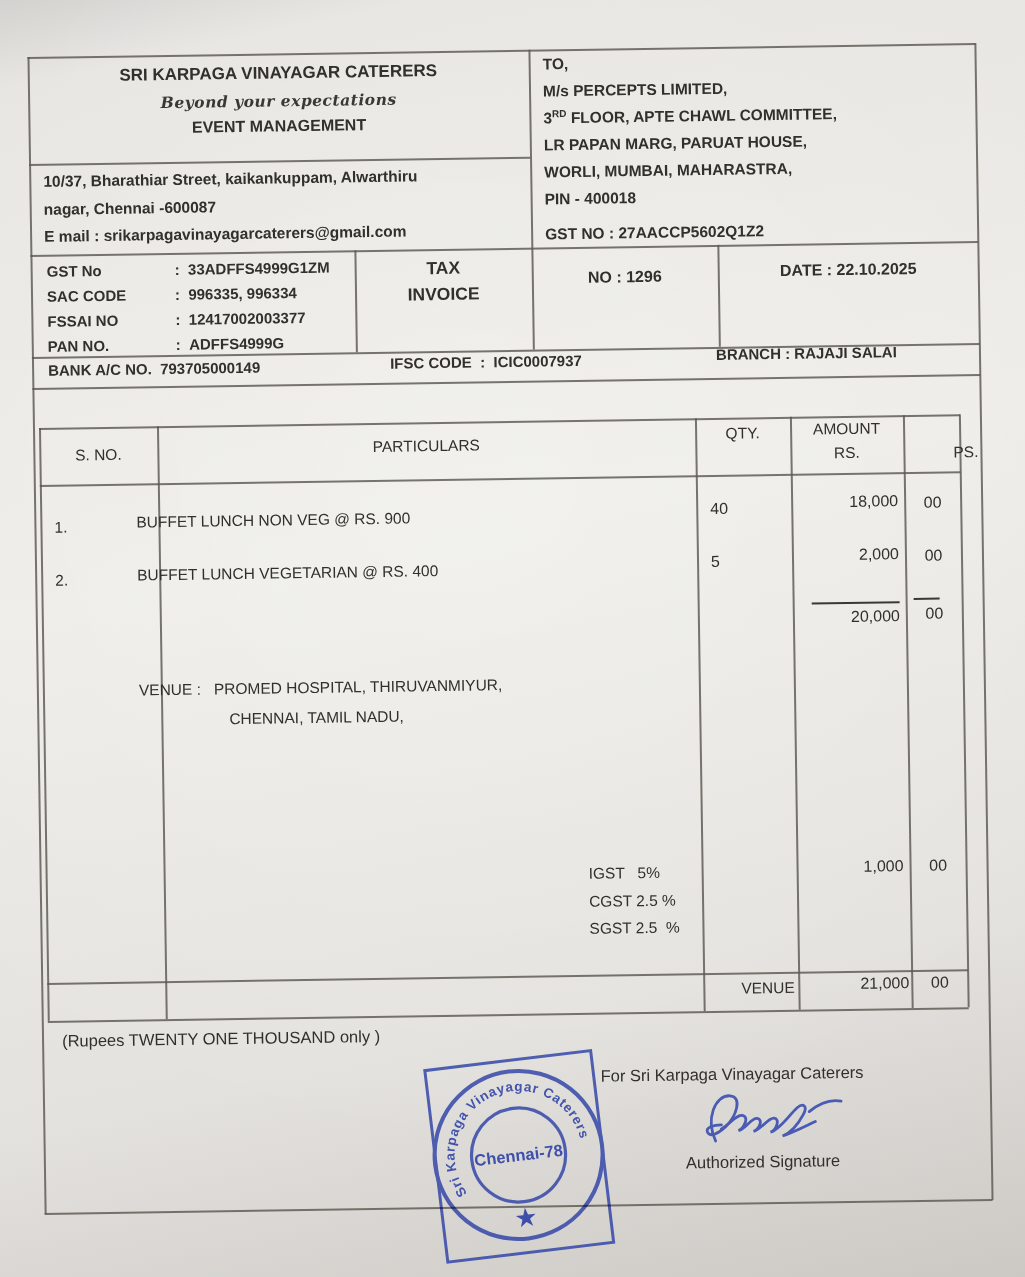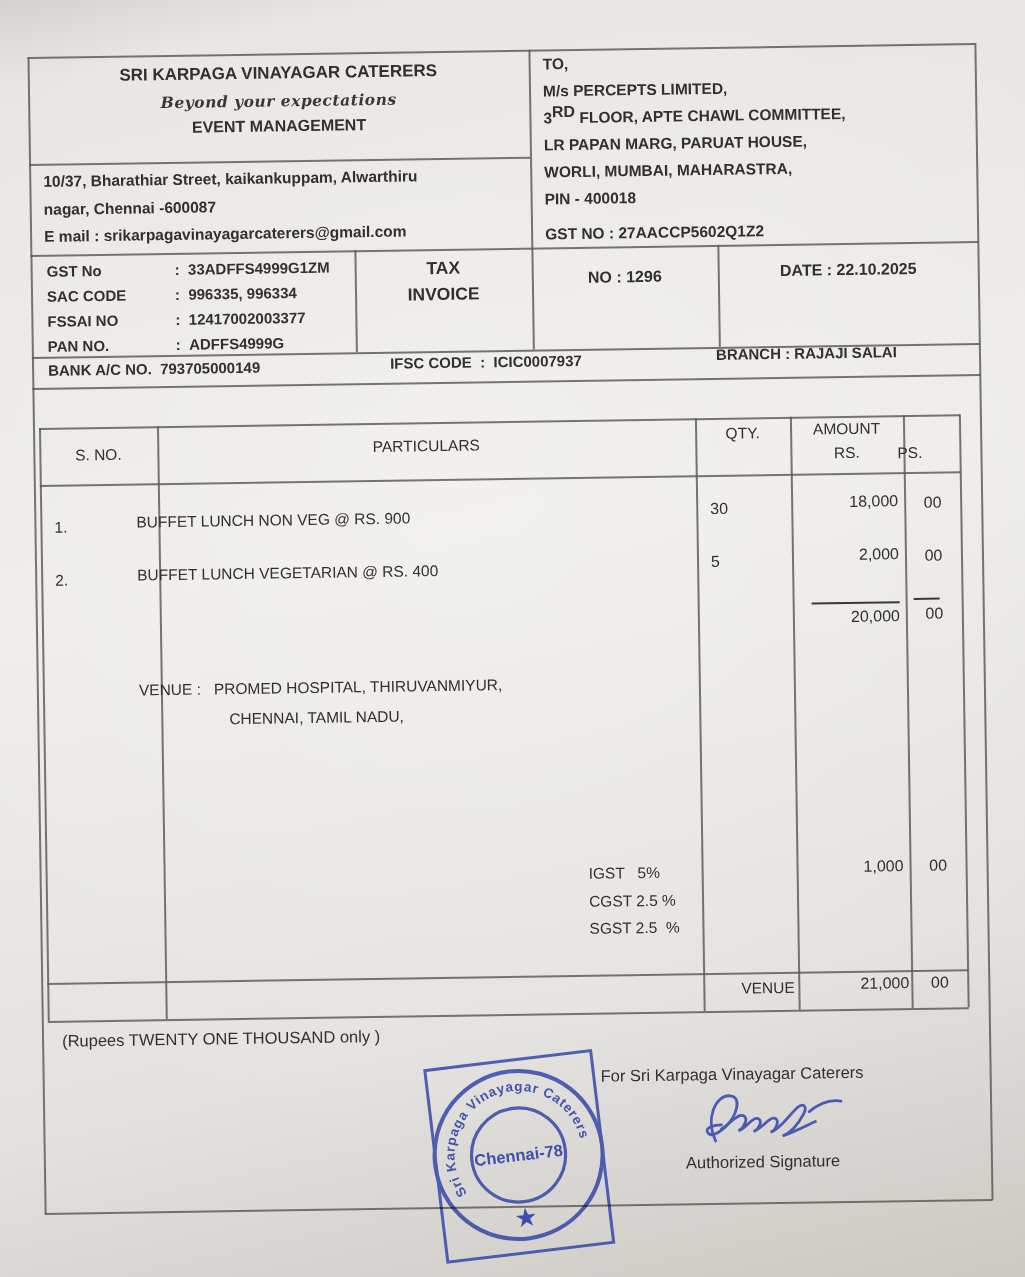--- a/index.html
+++ b/index.html
@@ -24,21 +24,21 @@
   .pre{white-space:pre;}
   .ctr{text-align:center;}
   .rt{text-align:right;}
   .f15{font-size:15.5px;}
   .f16{font-size:16px;}
   .tagline{
     font-family:"DejaVu Serif", serif;font-style:italic;font-weight:bold;
     font-size:15.5px;letter-spacing:.5px;color:#3a3834;
   }
   .ink{mix-blend-mode:multiply;}
-  sup{font-size:16px;vertical-align:super;line-height:0;}
+  sup{font-size:10px;vertical-align:super;line-height:0;}
 </style>
 </head>
 <body>
 
 <div class="sheet">
 
   <i class="hl" style="left:0;top:0;width:948px"></i>
   <i class="hl" style="left:0;top:1156px;width:948px"></i>
   <i class="vl" style="left:0;top:0;height:1157px"></i>
   <i class="vl" style="left:947px;top:0;height:1157px"></i>
@@ -92,25 +92,25 @@
 
   <div class="t b pre" style="left:16px;top:305px;font-size:15px">BANK A/C NO.  793705000149</div>
   <div class="t b pre" style="left:358px;top:303px;font-size:15px">IFSC CODE  :  ICIC0007937</div>
   <div class="t b" style="left:684px;top:299px;font-size:15px">BRANCH : RAJAJI SALAI</div>
 
   <div class="t ctr f15" style="left:6px;top:390px;width:118px">S. NO.</div>
   <div class="t ctr f15" style="left:124px;top:386px;width:538px">PARTICULARS</div>
   <div class="t ctr f15" style="left:662px;top:378px;width:95px">QTY.</div>
   <div class="t ctr f15" style="left:757px;top:375px;width:113px">AMOUNT</div>
   <div class="t ctr f15" style="left:757px;top:399px;width:113px">RS.</div>
-  <div class="t ctr f15" style="left:848px;top:400px;width:57px">PS.</div>
+  <div class="t ctr f15" style="left:904px;top:400px;width:57px">PS.</div>
 
   <div class="t f15" style="left:20px;top:462px">1.</div>
   <div class="t f15" style="left:102px;top:458px">BUFFET LUNCH NON VEG @ RS. 900</div>
-  <div class="t f16" style="left:676px;top:453px">30</div>
+  <div class="t f16" style="left:676px;top:453px">40</div>
   <div class="t f16 rt" style="left:757px;top:448px;width:107px">18,000</div>
   <div class="t f16 ctr" style="left:870px;top:450px;width:57px">00</div>
 
   <div class="t f15" style="left:20px;top:515px">2.</div>
   <div class="t f15" style="left:102px;top:511px">BUFFET LUNCH VEGETARIAN @ RS. 400</div>
   <div class="t f16" style="left:676px;top:506px">5</div>
   <div class="t f16 rt" style="left:757px;top:501px;width:107px">2,000</div>
   <div class="t f16 ctr" style="left:870px;top:503px;width:57px">00</div>
 
   <div class="t f16 rt" style="left:757px;top:563px;width:107px">20,000</div>

